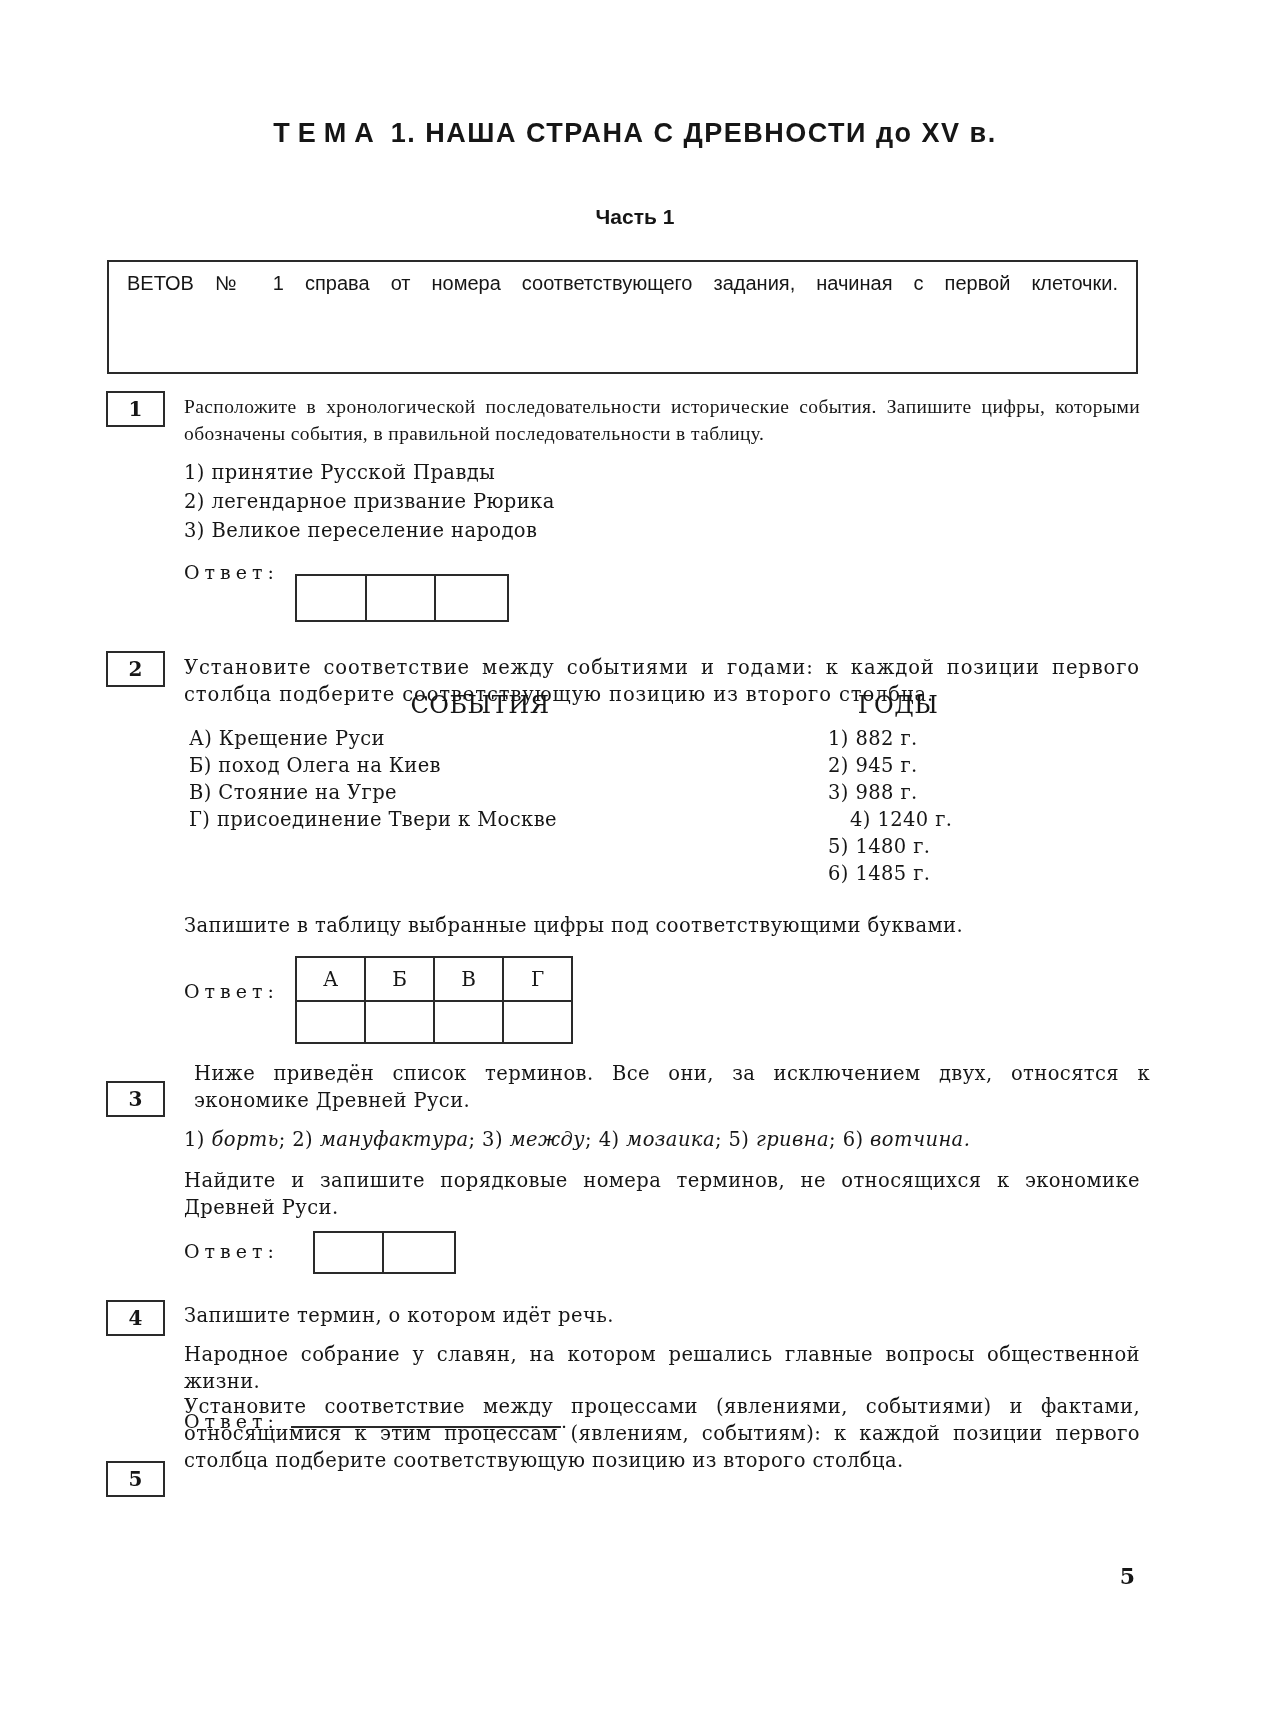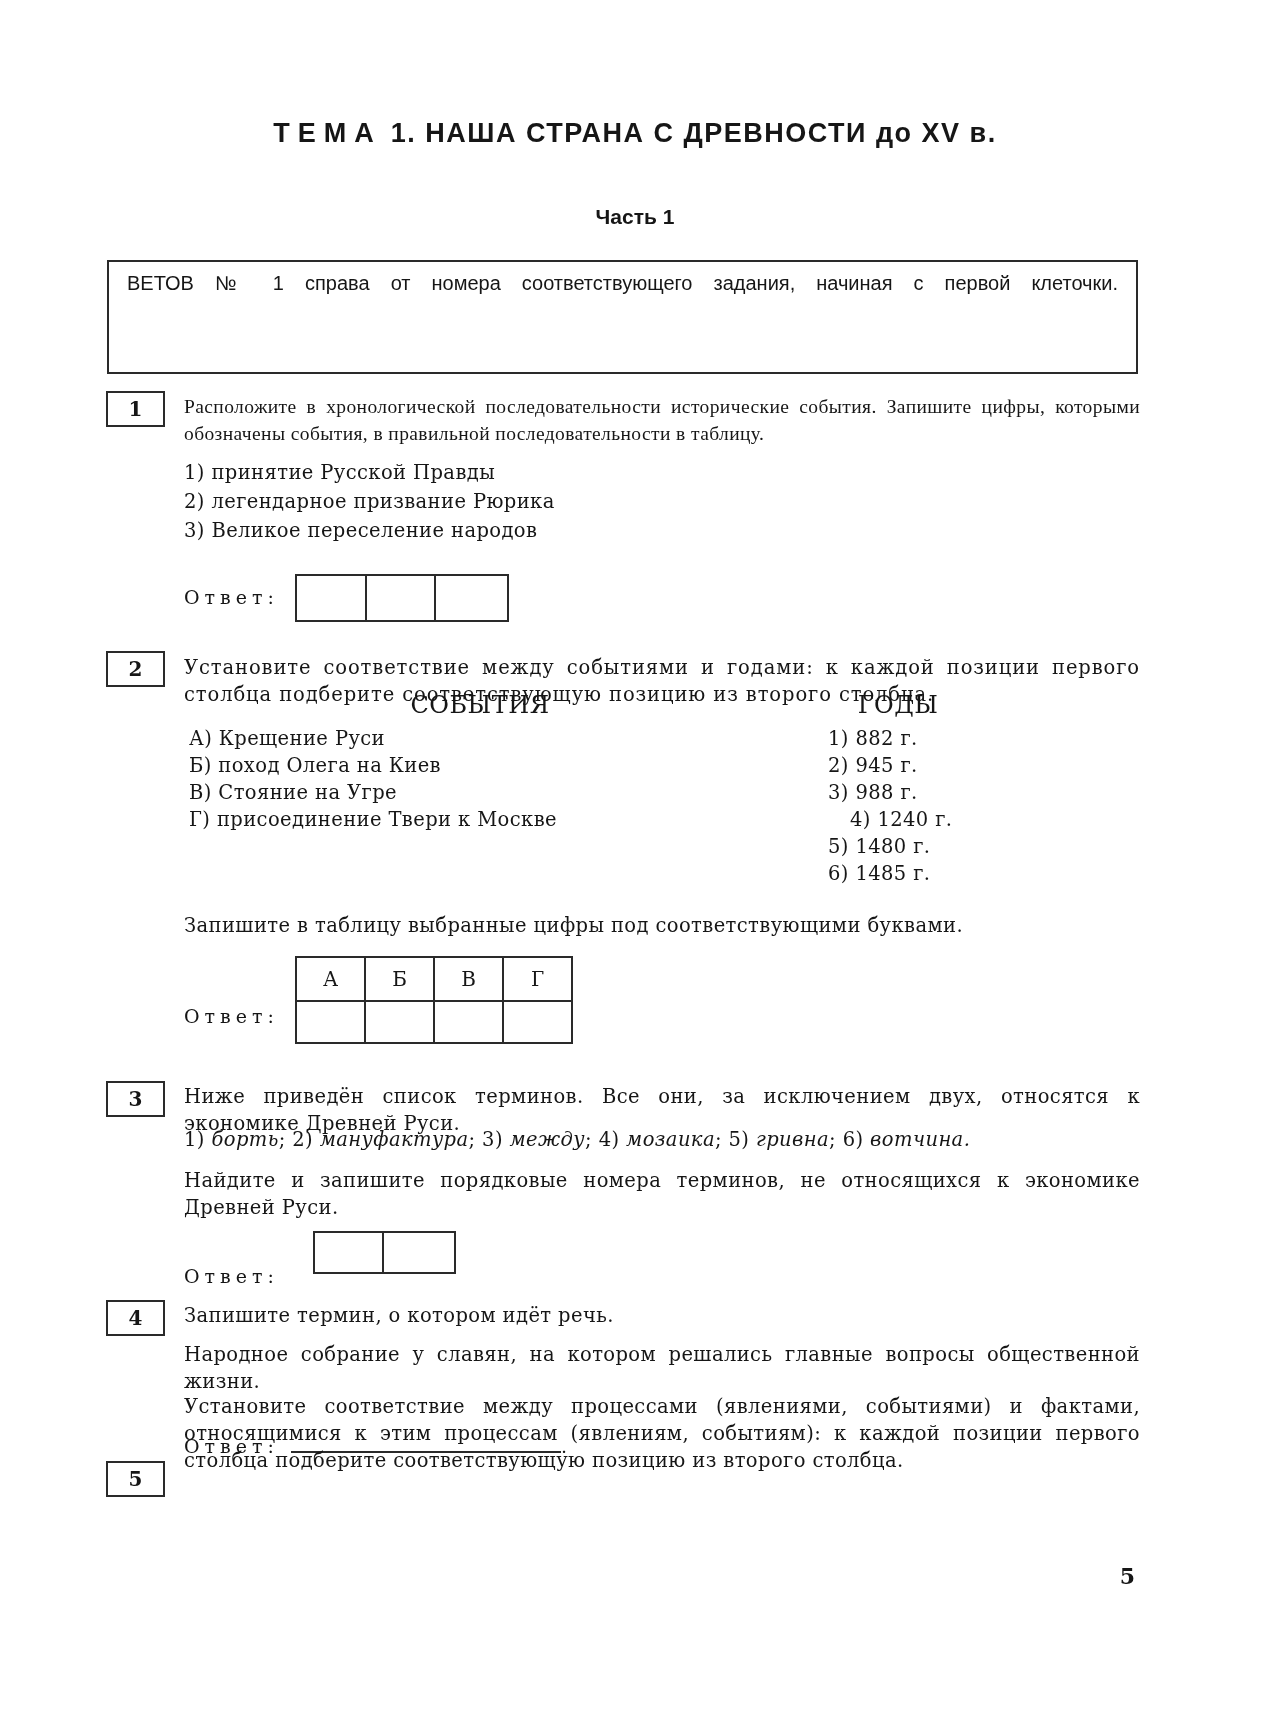--- a/index.html
+++ b/index.html
@@ -12,21 +12,21 @@
   .page-title .sp { letter-spacing: 8px; }
   .part-title { left: 0; width: 1270px; top: 205px; text-align: center; font-weight: bold; font-size: 21px; }
 
   .instructions { left: 107px; top: 260px; width: 1031px; height: 114px; border: 2px solid #2a2a2a; box-sizing: border-box; padding: 6px 18px 0 18px; font-size: 20px; line-height: 30px; text-align: justify; text-align-last: justify; }
 
   .task-num { left: 106px; width: 59px; height: 36px; border: 2px solid #2a2a2a; box-sizing: border-box; text-align: center; font-weight: bold; font-size: 20px; line-height: 32px; }
 
   .para { left: 184px; width: 956px; font-size: 19.5px; line-height: 27px; text-align: justify; letter-spacing: 0.4px; }
   .para-line { left: 184px; font-size: 19.5px; line-height: 27px; letter-spacing: 0.4px; white-space: nowrap; }
 
-  .answer-label { left: 184px; font-size: 19px; letter-spacing: 5px; white-space: nowrap; margin-top: 25px; }
+  .answer-label { left: 184px; font-size: 19px; letter-spacing: 5px; white-space: nowrap; }
 
   .cells { display: flex; border: 2px solid #2a2a2a; box-sizing: border-box; }
   .cell { border-right: 2px solid #2a2a2a; box-sizing: border-box; }
   .cell:last-child { border-right: none; }
 
   .match-table { border-collapse: collapse; }
   .match-table td { border: 2px solid #2a2a2a; width: 67px; text-align: center; font-size: 20px; padding: 0; }
   .match-table tr.head td { height: 42px; }
   .match-table tr.body td { height: 40px; }
 
@@ -92,21 +92,21 @@
   <tr class="body">
     <td></td>
     <td></td>
     <td></td>
     <td></td>
   </tr>
 </tbody>
   </table>
 
 <div class="abs serif task-num" style="top:1081px;">3</div>
-<div class="abs serif para" style="top:1083px;">Ниже приведён список терминов. Все они, за исключением двух, относятся к экономике Древней Руси.</div>
+<div class="abs serif para" style="top:1060px;margin-left:10px;">Ниже приведён список терминов. Все они, за исключением двух, относятся к экономике Древней Руси.</div>
 <div class="abs serif para-line" style="top:1126px;">
   <span>1)</span>
   <em>борть</em><span>;</span>
   <span>2)</span>
   <em>мануфактура</em><span>;</span>
   <span>3)</span>
   <em>между</em><span>;</span>
   <span>4)</span>
   <em>мозаика</em><span>;</span>
   <span>5)</span>

